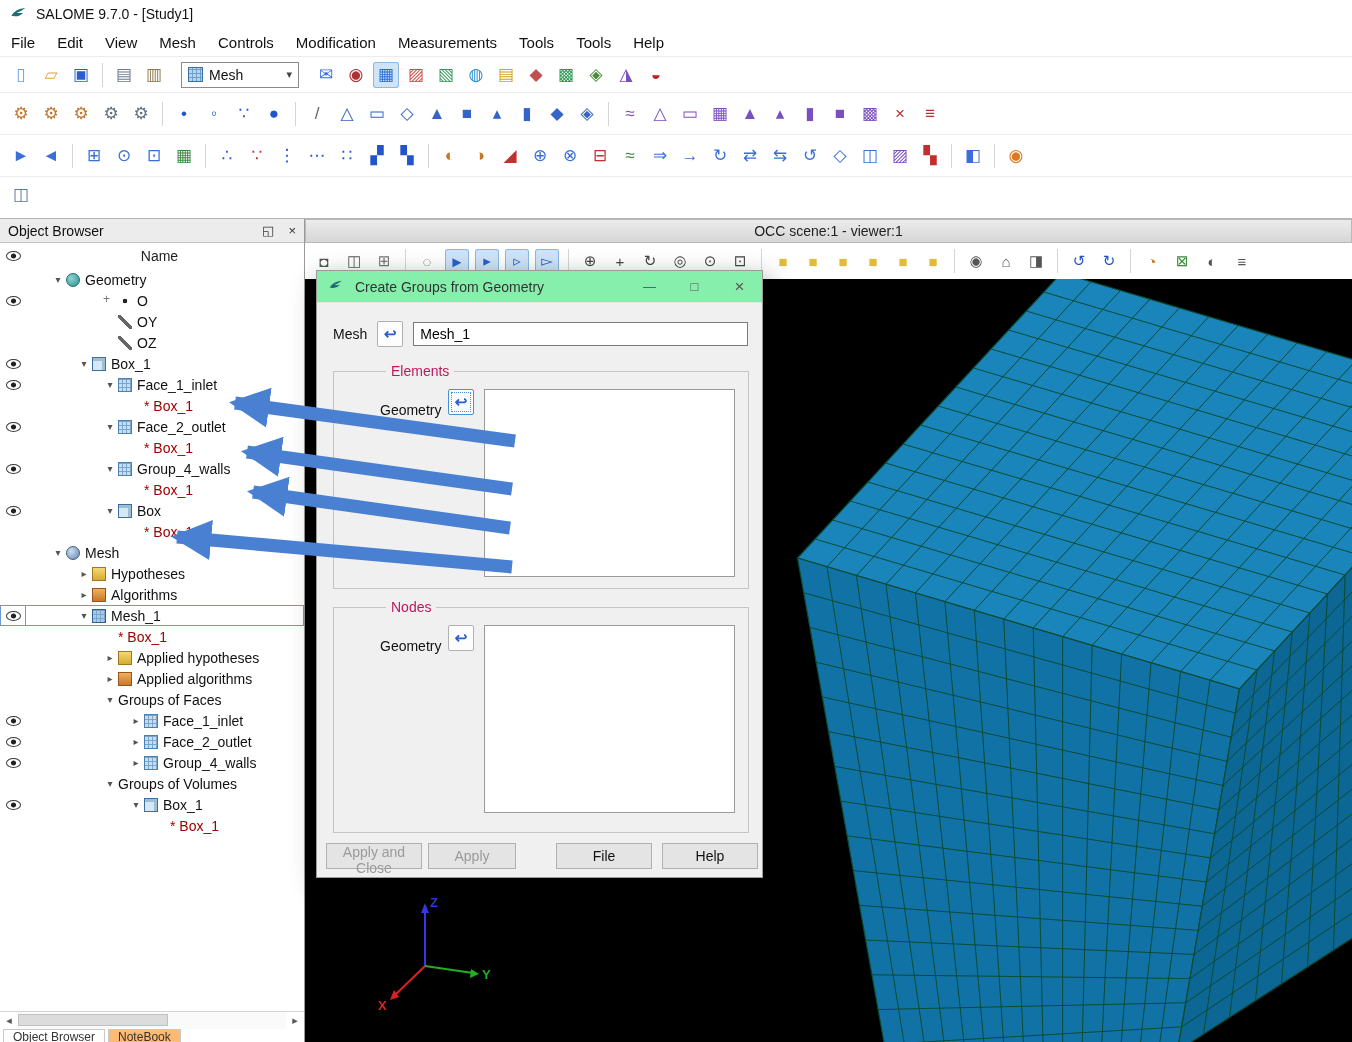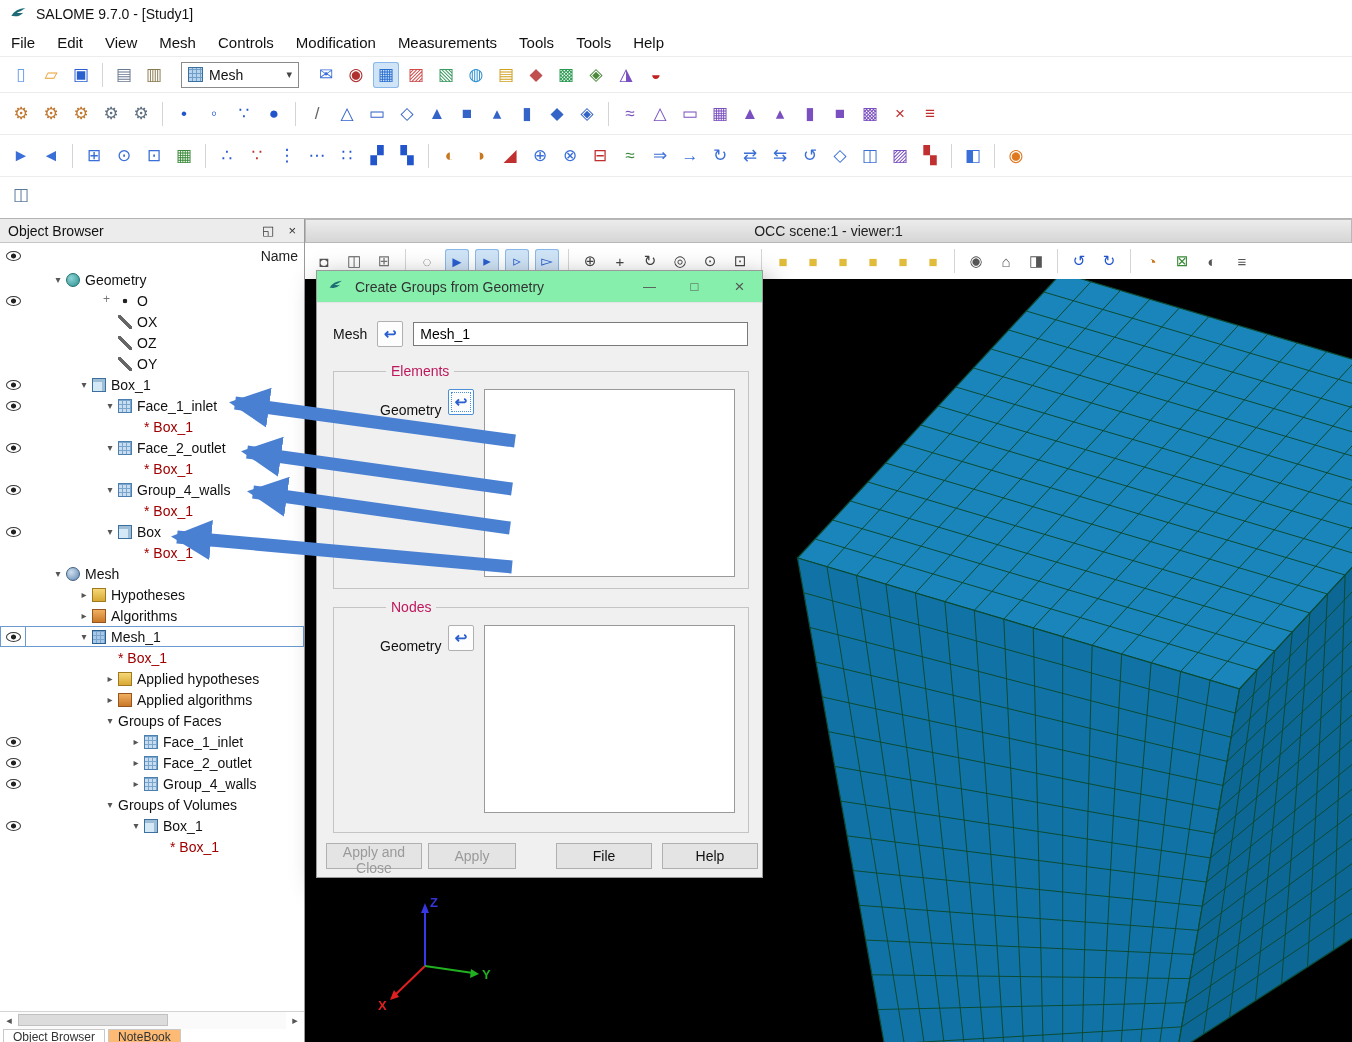--- a/index.html
+++ b/index.html
@@ -25,21 +25,21 @@
   .caret{margin-left:auto;color:#444;font-size:11px;}
   .gap{height:6px;background:#fff;}
   
   .main{position:absolute;left:0;top:218px;width:1352px;height:824px;border-top:1px solid #b4b4b4;}
   .obpanel{position:absolute;left:0;top:0;width:305px;height:824px;border-right:1px solid #9a9a9a;
            display:flex;flex-direction:column;background:#fff;}
   .obheader{height:24px;background:#ececec;border-bottom:1px solid #c6c6c6;display:flex;
             align-items:center;padding:0 8px;font-size:14px;flex:none;}
   .obh-btns{margin-left:auto;display:flex;gap:14px;color:#333;font-size:13px;}
   .obcolhead{height:26px;display:flex;align-items:center;padding:0 6px;flex:none;}
-  .colname{flex:1;text-align:right;font-size:14px;color:#222;}
+  .colname{flex:1;text-align:center;font-size:14px;color:#222;}
   #tree{flex:1;overflow:hidden;font-size:14px;}
   .trow{height:21px;display:flex;align-items:center;width:100%;}
   .trow.sel{box-shadow:inset 0 0 0 1px #6a9ad0;}
   .eyecell{width:26px;display:flex;justify-content:center;flex:none;}
   .trow.sel .eyecell{box-shadow:inset 0 0 0 1px #6a9ad0;height:100%;align-items:center;}
   .eye{width:15px;height:10px;border:1px solid #3a3a3a;border-radius:50%;
        background:radial-gradient(circle at 50% 50%,#222 2.2px,#fff 2.8px);}
   .exp{width:16px;text-align:center;color:#555;font-size:10px;flex:none;}
   .ti{width:14px;height:14px;margin-right:5px;flex:none;position:relative;}
   .tlabel{white-space:nowrap;}
@@ -272,35 +272,28 @@
           <span style="width: 76px; flex: 0 0 auto;"></span>
           <span class="exp"></span>
           <span class="ti ti-vertex"></span>
           <span class="tlabel">O</span>
         </div>
         <div class="trow">
           <span class="eyecell"></span>
           <span style="width: 76px; flex: 0 0 auto;"></span>
           <span class="exp"></span>
           <span class="ti ti-line"></span>
-          <span class="tlabel">OX</span>
+          <span class="tlabel">OY</span>
         </div>
         <div class="trow">
           <span class="eyecell"></span>
           <span style="width: 76px; flex: 0 0 auto;"></span>
           <span class="exp"></span>
           <span class="ti ti-line"></span>
           <span class="tlabel">OZ</span>
-        </div>
-        <div class="trow">
-          <span class="eyecell"></span>
-          <span style="width: 76px; flex: 0 0 auto;"></span>
-          <span class="exp"></span>
-          <span class="ti ti-line"></span>
-          <span class="tlabel">OY</span>
         </div>
         <div class="trow">
           <span class="eyecell">
             <span class="eye"></span>
           </span>
           <span style="width: 50px; flex: 0 0 auto;"></span>
           <span class="exp">▾</span>
           <span class="ti ti-box"></span>
           <span class="tlabel">Box_1</span>
         </div>

